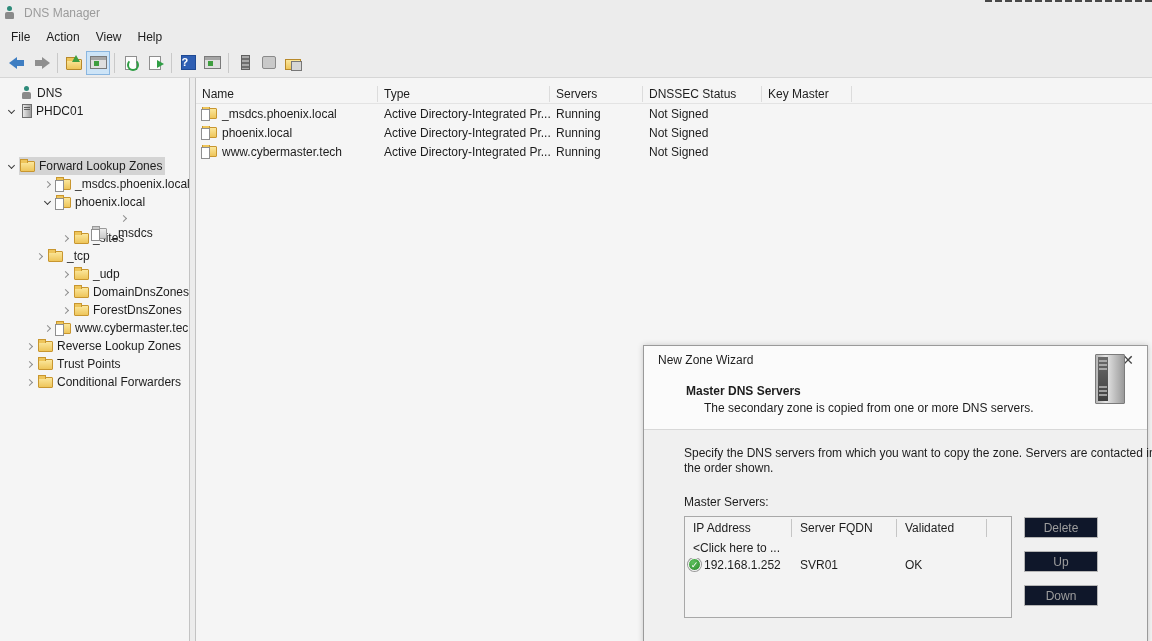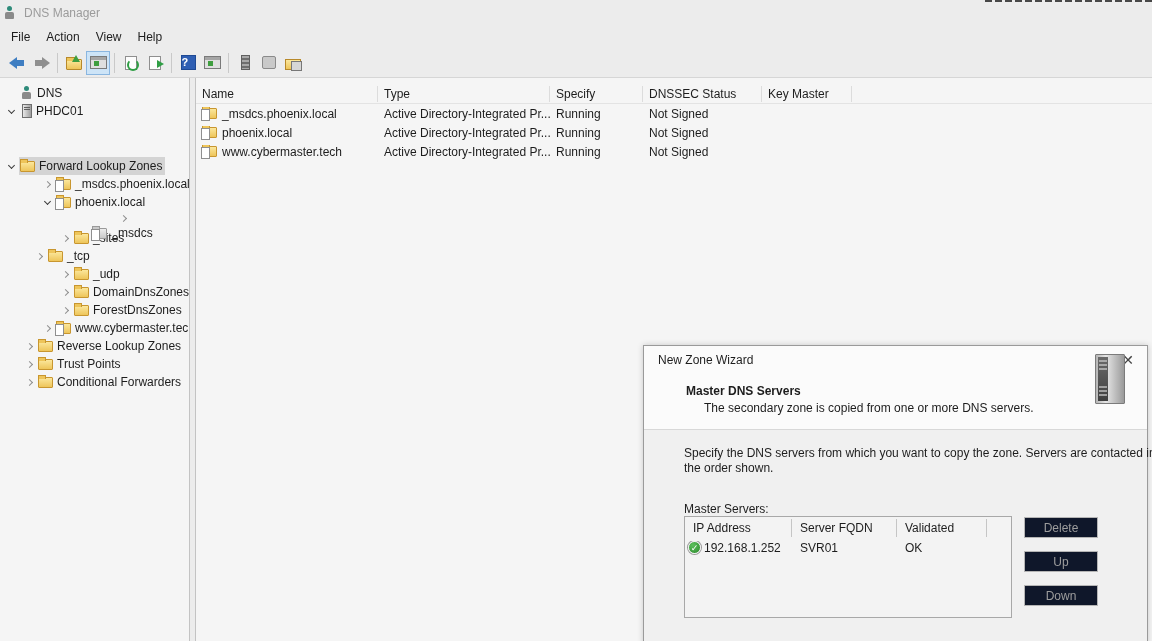--- a/index.html
+++ b/index.html
@@ -117,21 +117,21 @@
   .dlg-heading { position:absolute; left:42px; top:10px; font-weight:bold; }
   .dlg-subheading { position:absolute; left:60px; top:27px; }
   .tower-icon { position:absolute; right:22px; top:-20px; width:30px; height:50px; border-radius:1px;
     background:linear-gradient(90deg,#b5b5b5,#e6e6e6 35%,#9a9a9a); border:1px solid #7b7b7b; }
   .tower-icon::before { content:""; position:absolute; left:2px; top:2px; bottom:2px; width:10px;
     background:linear-gradient(#6a6a6a,#3f3f3f); }
   .tower-icon::after { content:""; position:absolute; left:3px; top:5px; width:8px; height:2px; background:#a8a8a8;
     box-shadow:0 4px 0 #a8a8a8, 0 8px 0 #a8a8a8, 0 26px 0 #9f9f9f, 0 30px 0 #9f9f9f, 0 34px 0 #9f9f9f; }
   .dlg-body { position:relative; height:216px; background:#f0f0f0; }
   .dlg-instruction { position:absolute; left:40px; top:16px; width:482px; line-height:15px; }
-  .dlg-ms-label { position:absolute; left:40px; top:72px; }
+  .dlg-ms-label { position:absolute; left:40px; top:65px; }
   .ms-table { position:absolute; left:40px; top:86px; width:328px; height:102px; background:#f3f3f3; border:1px solid #a8a8a8; }
   .ms-header { display:flex; height:22px; align-items:center; }
   .ms-header .mcol { padding-left:8px; border-right:1px solid #c5c5c5; height:18px; line-height:18px; }
   .m-ip{width:107px;} .m-fqdn{width:105px;} .m-val{width:90px;} .m-fill{flex:1;border-right:none !important;}
   .ms-row { display:flex; height:17px; align-items:center; }
   .ms-row .mcell { padding-left:8px; overflow:hidden; white-space:nowrap; }
   .ms-placeholder { padding-left:24px; }
   .ip-cell { display:flex; align-items:center; gap:3px; padding-left:3px !important; }
   .validated-check-icon { width:13px; height:13px; flex:0 0 13px; border-radius:50%;
     background:radial-gradient(circle at 35% 30%, #5cbf5c, #2e8b2e); color:#fff; font-size:9px; font-weight:bold;
@@ -331,21 +331,21 @@
           <span class="ic folder-icon"></span>
           <span class="tree-label">Conditional Forwarders</span>
         </span>
       </div>
     </div>
   <div class="panel-gap"></div>
   <div class="list-panel">
     <div class="list-header">
       <span class="col c-name">Name</span>
       <span class="col c-type">Type</span>
-      <span class="col c-status">Specify</span>
+      <span class="col c-status">Servers</span>
       <span class="col c-dnssec">DNSSEC Status</span>
       <span class="col c-key">Key Master</span>
       <span class="col c-fill"></span>
     </div>
     <div id="list-rows">
         <div class="list-row">
           <span class="cell name-cell c-name">
             <span class="ic zone-icon"></span>
             <span>_msdcs.phoenix.local</span>
           </span>
@@ -393,20 +393,23 @@
     <div class="dlg-ms-label">Master Servers:</div>
     <div class="ms-table">
       <div class="ms-header">
         <span class="mcol m-ip">IP Address</span>
         <span class="mcol m-fqdn">Server FQDN</span>
         <span class="mcol m-val">Validated</span>
         <span class="mcol m-fill"></span>
       </div>
       <div id="ms-rows">
           <div class="ms-row">
+            <span class="mcell ms-placeholder">&lt;Click here to ...</span>
+          </div>
+          <div class="ms-row">
             <span class="mcell m-ip ip-cell">
               <span class="validated-check-icon">✓</span>
               <span>192.168.1.252</span>
             </span>
             <span class="mcell m-fqdn">SVR01</span>
             <span class="mcell m-val">OK</span>
           </div>
         </div>
     </div>
     <div class="dlg-buttons" id="dlg-buttons">

